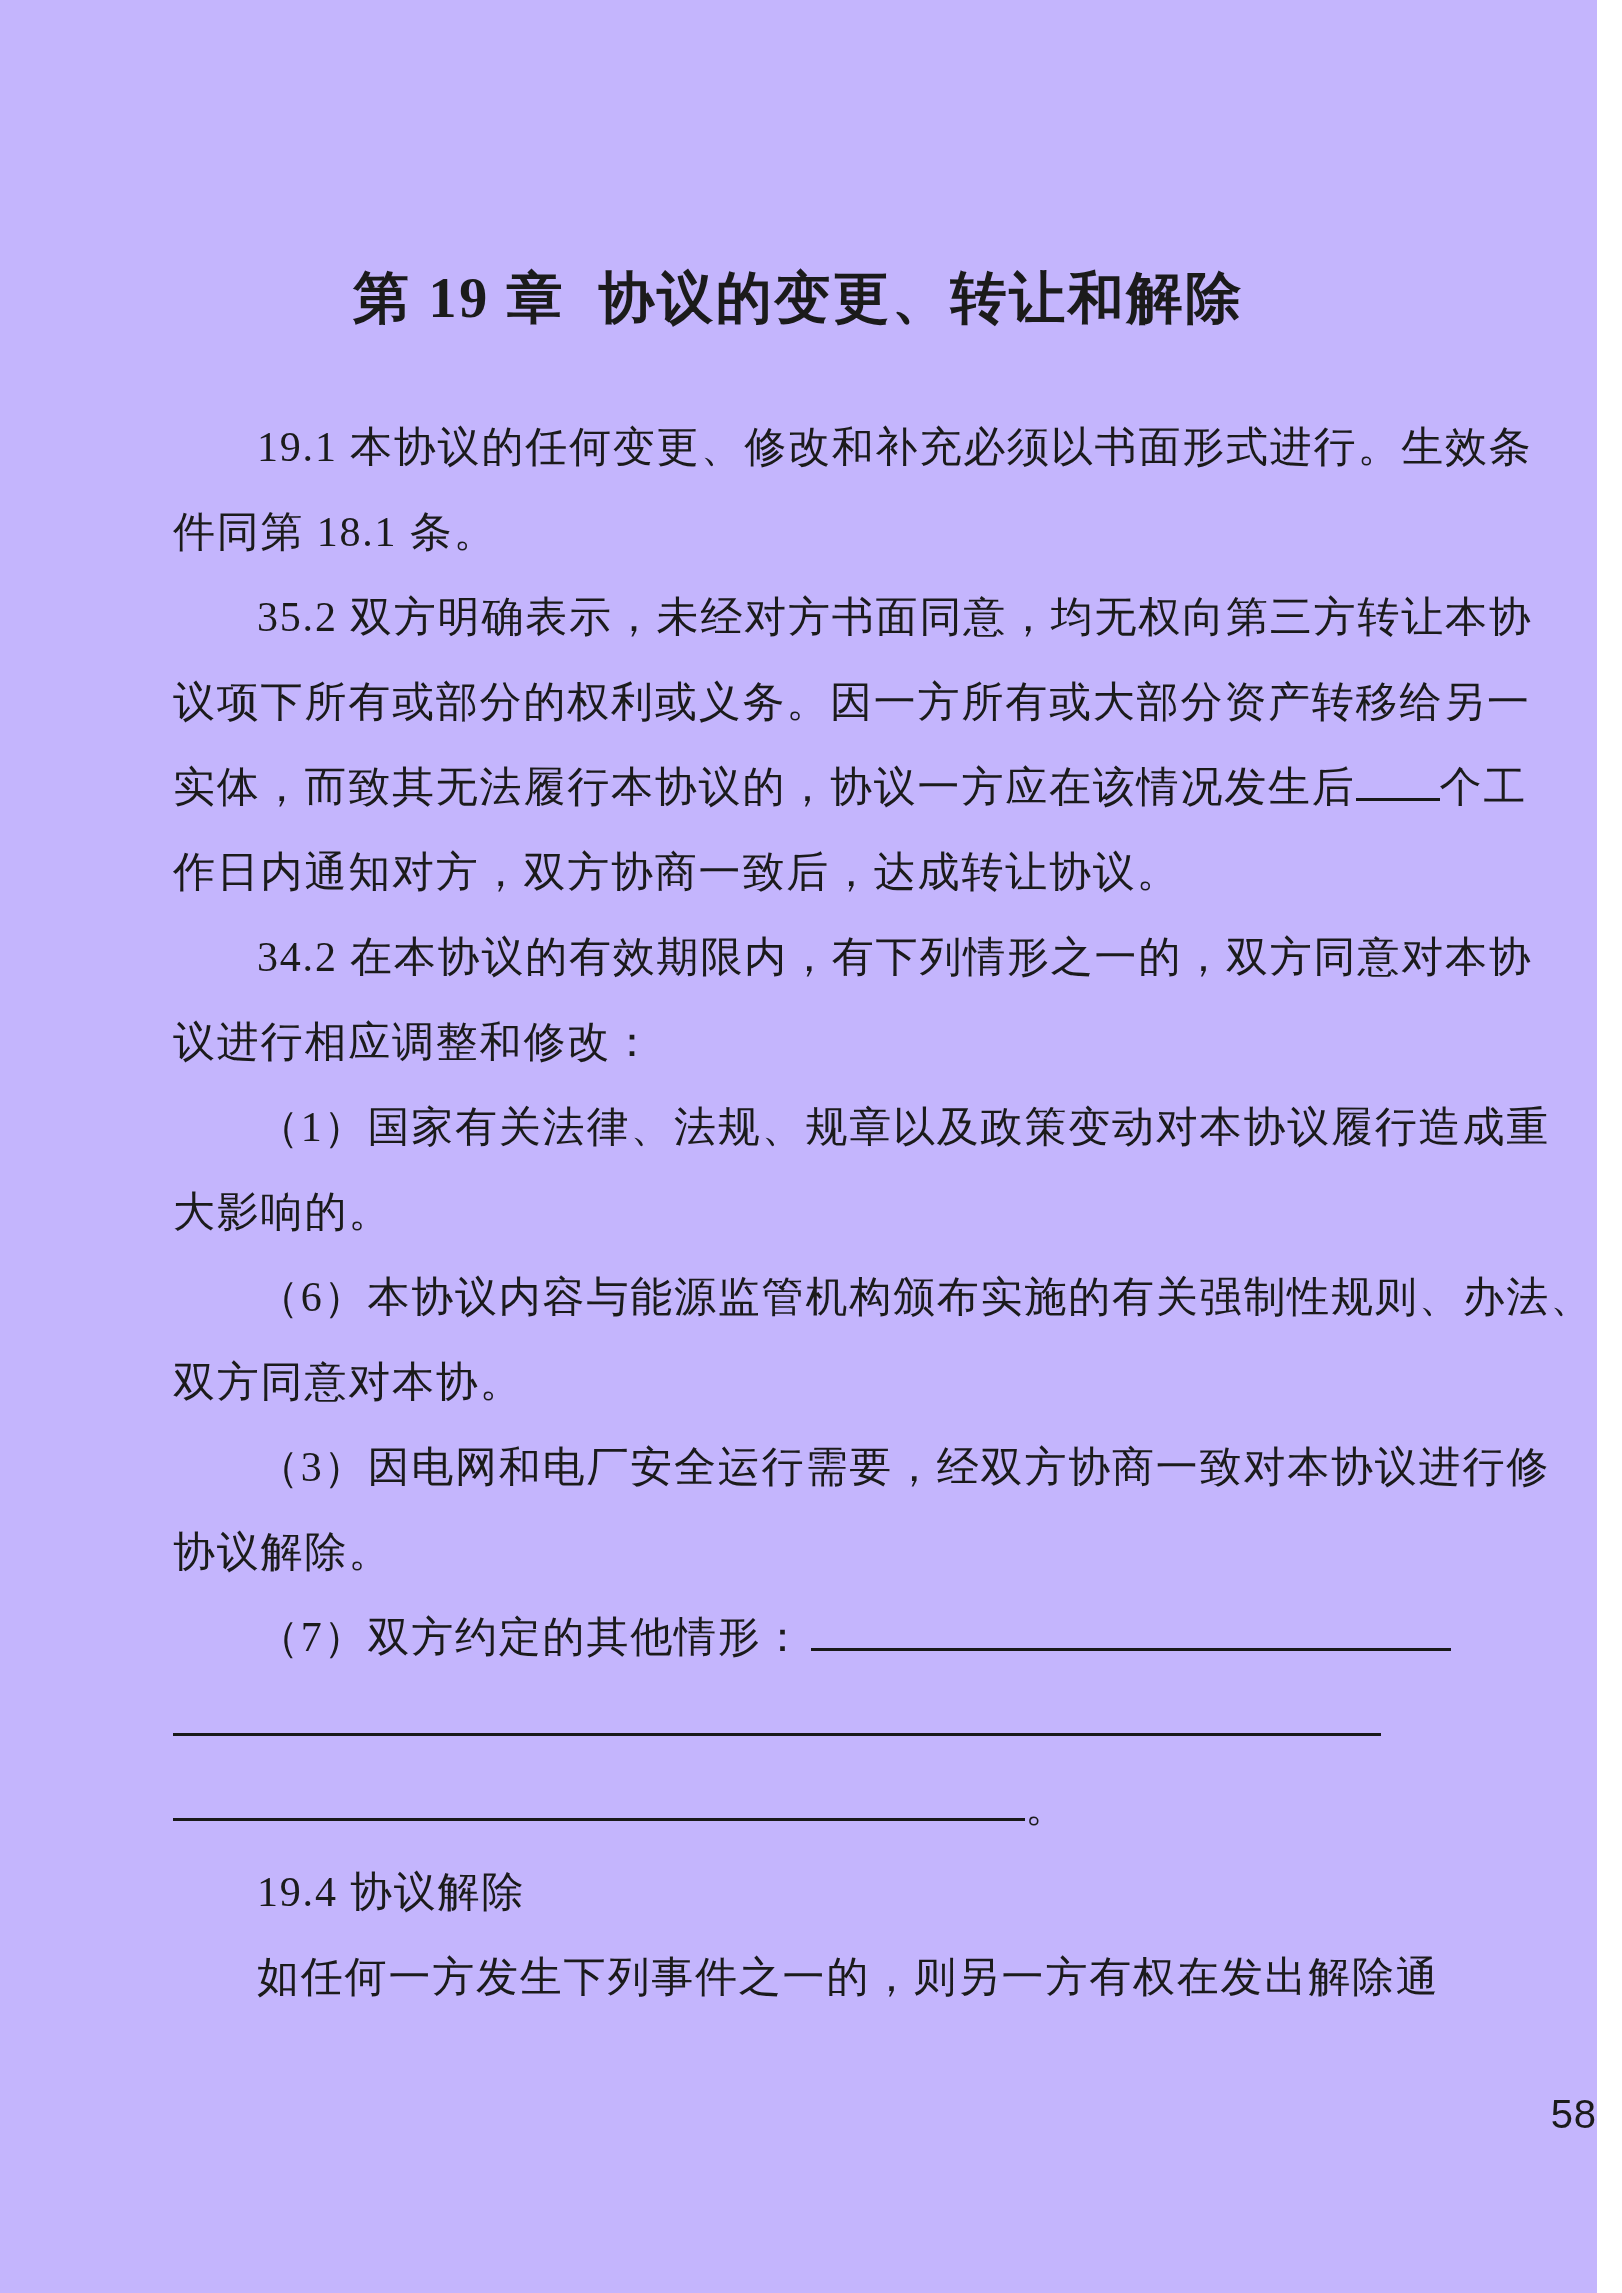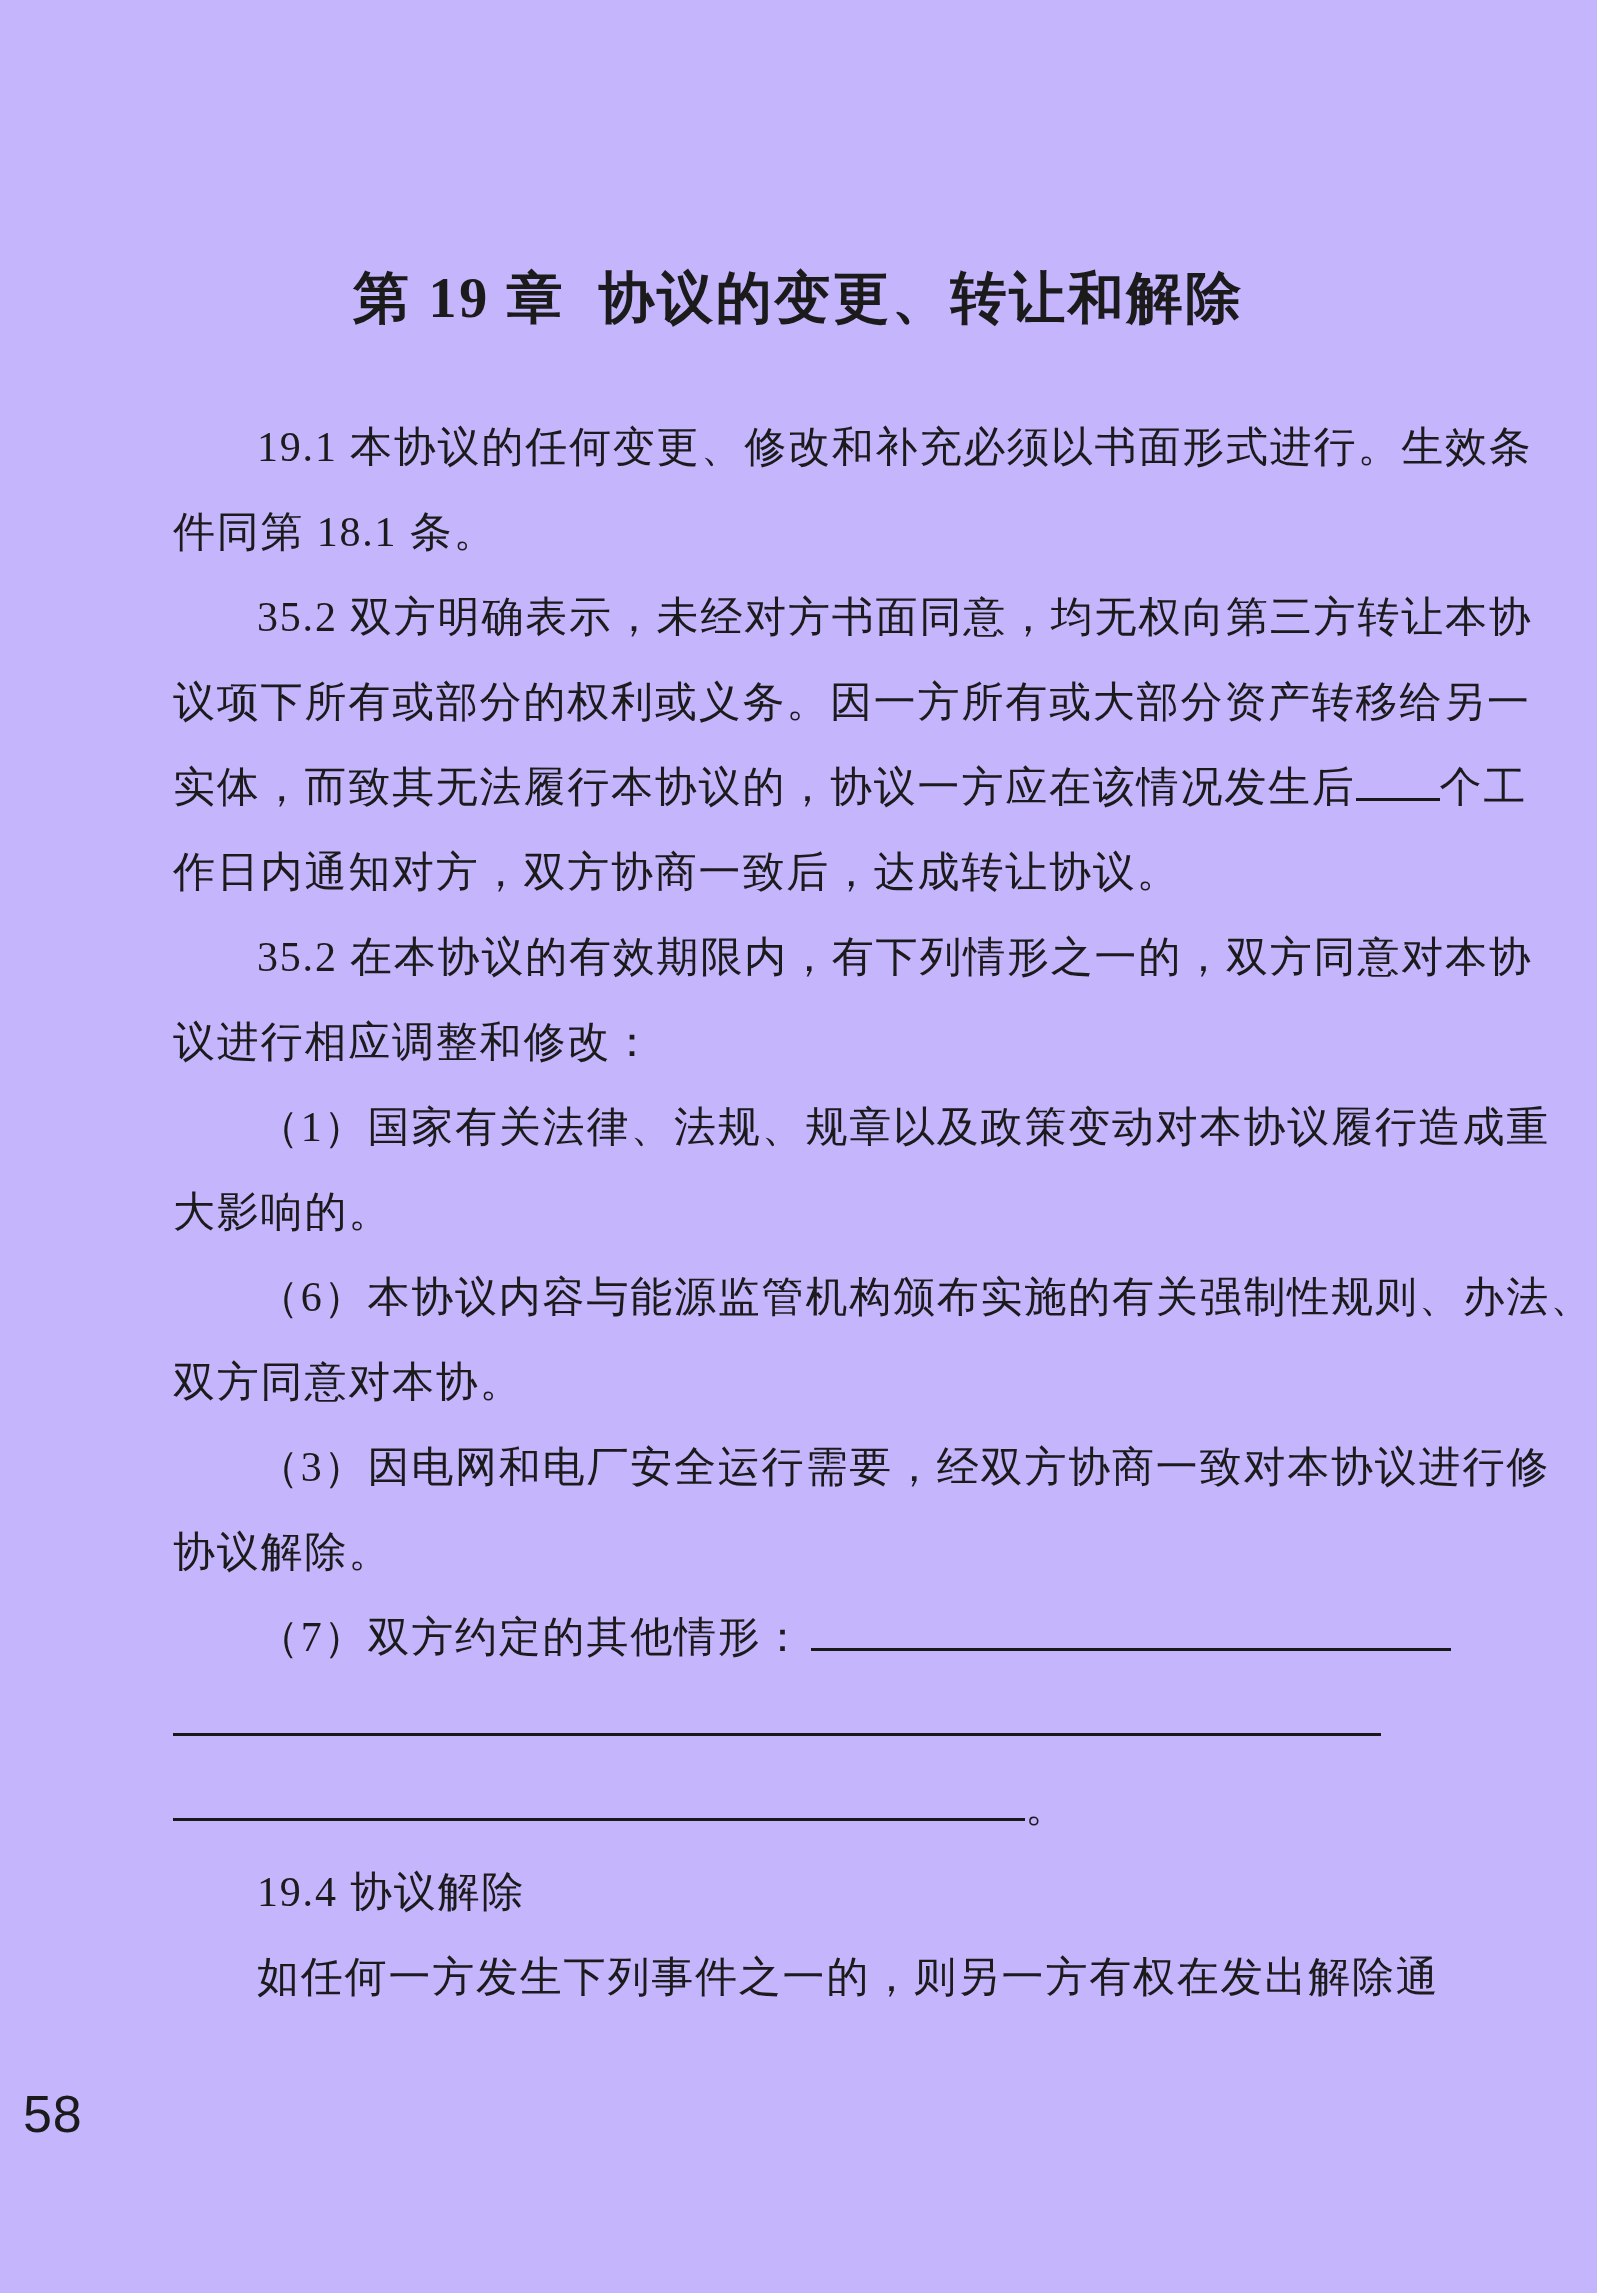--- a/index.html
+++ b/index.html
@@ -49,22 +49,22 @@
   }
   .blank-inline { width: 84px; }
   .blank-item4 { width: 640px; margin-left: 5.5px; }
   .blank-full { width: 1208px; }
   .blank-short { width: 852px; }
   .page-number {
     position: absolute;
     top: 2087px;
     left: 0;
     width: 100%;
-    text-align: left;
-    font-size: 52px;
+    text-align: right;
+    font-size: 40px;
     line-height: 55px;
     font-family: "Liberation Sans", "DejaVu Sans", sans-serif;
     letter-spacing: 0.9px;
     padding-left: 23px;
   }
 </style>
 </head>
 <body>
 
 <div class="page">
@@ -75,21 +75,21 @@
 
   <div class="content">
     <div class="line indent">19.1 本协议的任何变更、修改和补充必须以书面形式进行。生效条</div>
     <div class="line">件同第 18.1 条。</div>
     <div class="line indent">35.2 双方明确表示，未经对方书面同意，均无权向第三方转让本协</div>
     <div class="line">议项下所有或部分的权利或义务。因一方所有或大部分资产转移给另一</div>
     <div class="line">
       <span>实体，而致其无法履行本协议的，协议一方应在该情况发生后</span><span class="blank blank-inline"></span><span>个工</span>
     </div>
     <div class="line">作日内通知对方，双方协商一致后，达成转让协议。</div>
-    <div class="line indent">35.2 在本协议的有效期限内，有下列情形之一的，双方同意对本协</div>
+    <div class="line indent">34.2 在本协议的有效期限内，有下列情形之一的，双方同意对本协</div>
     <div class="line">议进行相应调整和修改：</div>
     <div class="line indent">（1）国家有关法律、法规、规章以及政策变动对本协议履行造成重</div>
     <div class="line">大影响的。</div>
     <div class="line indent">（6）本协议内容与能源监管机构颁布实施的有关强制性规则、办法、</div>
     <div class="line">双方同意对本协。</div>
     <div class="line indent">（3）因电网和电厂安全运行需要，经双方协商一致对本协议进行修</div>
     <div class="line">协议解除。</div>
     <div class="line indent">
       <span>（7）双方约定的其他情形：</span><span class="blank blank-item4"></span>
     </div>

